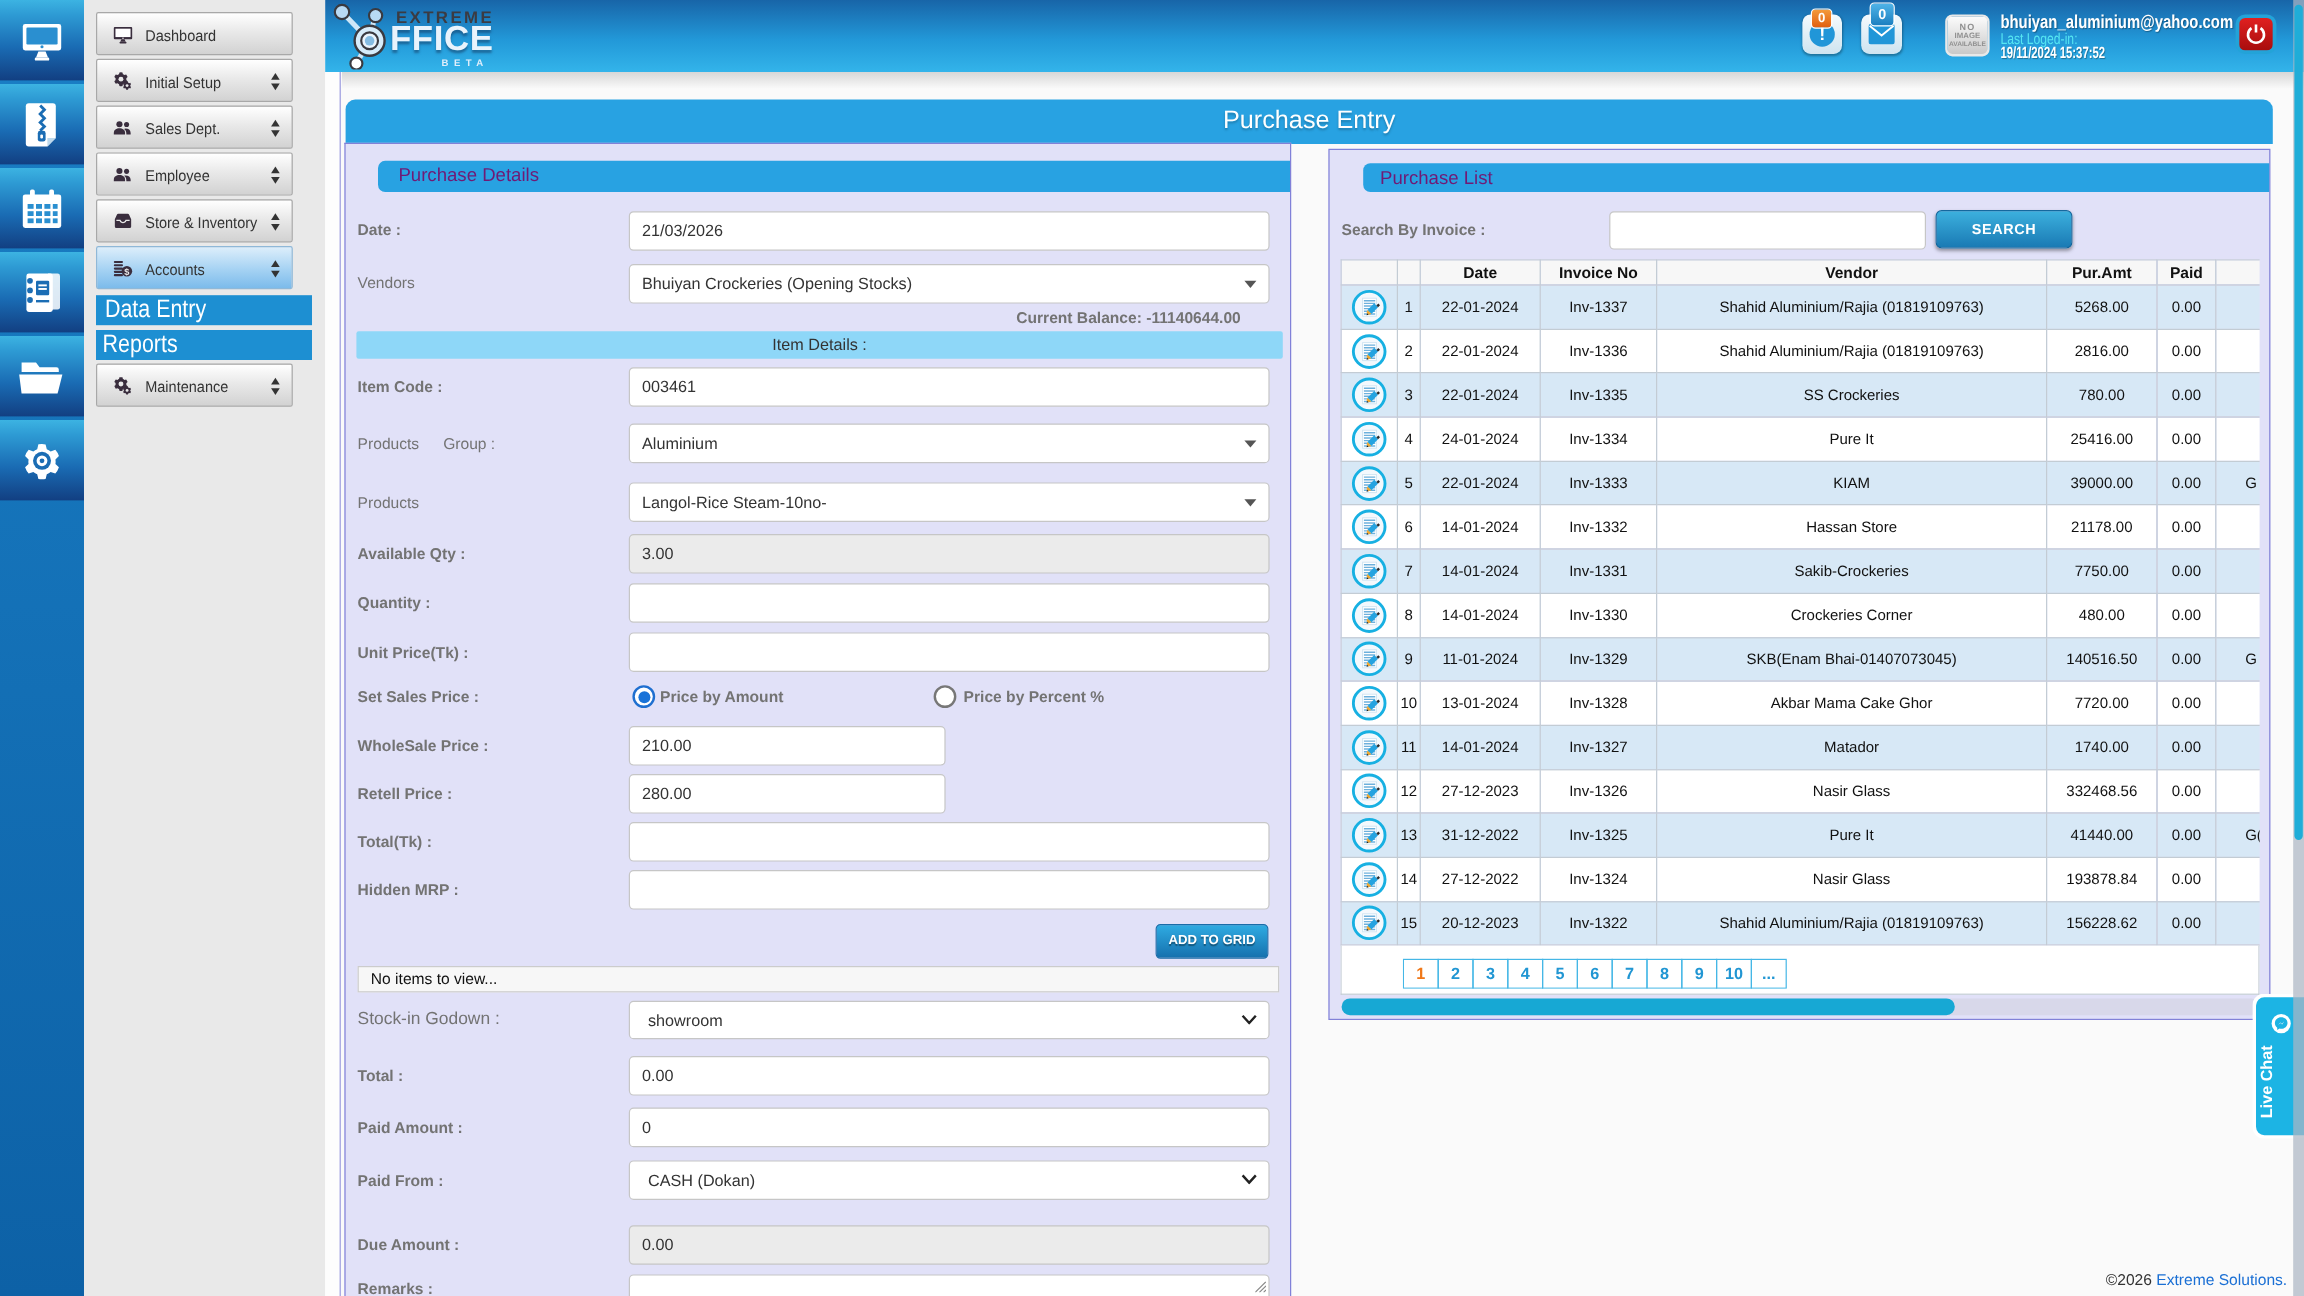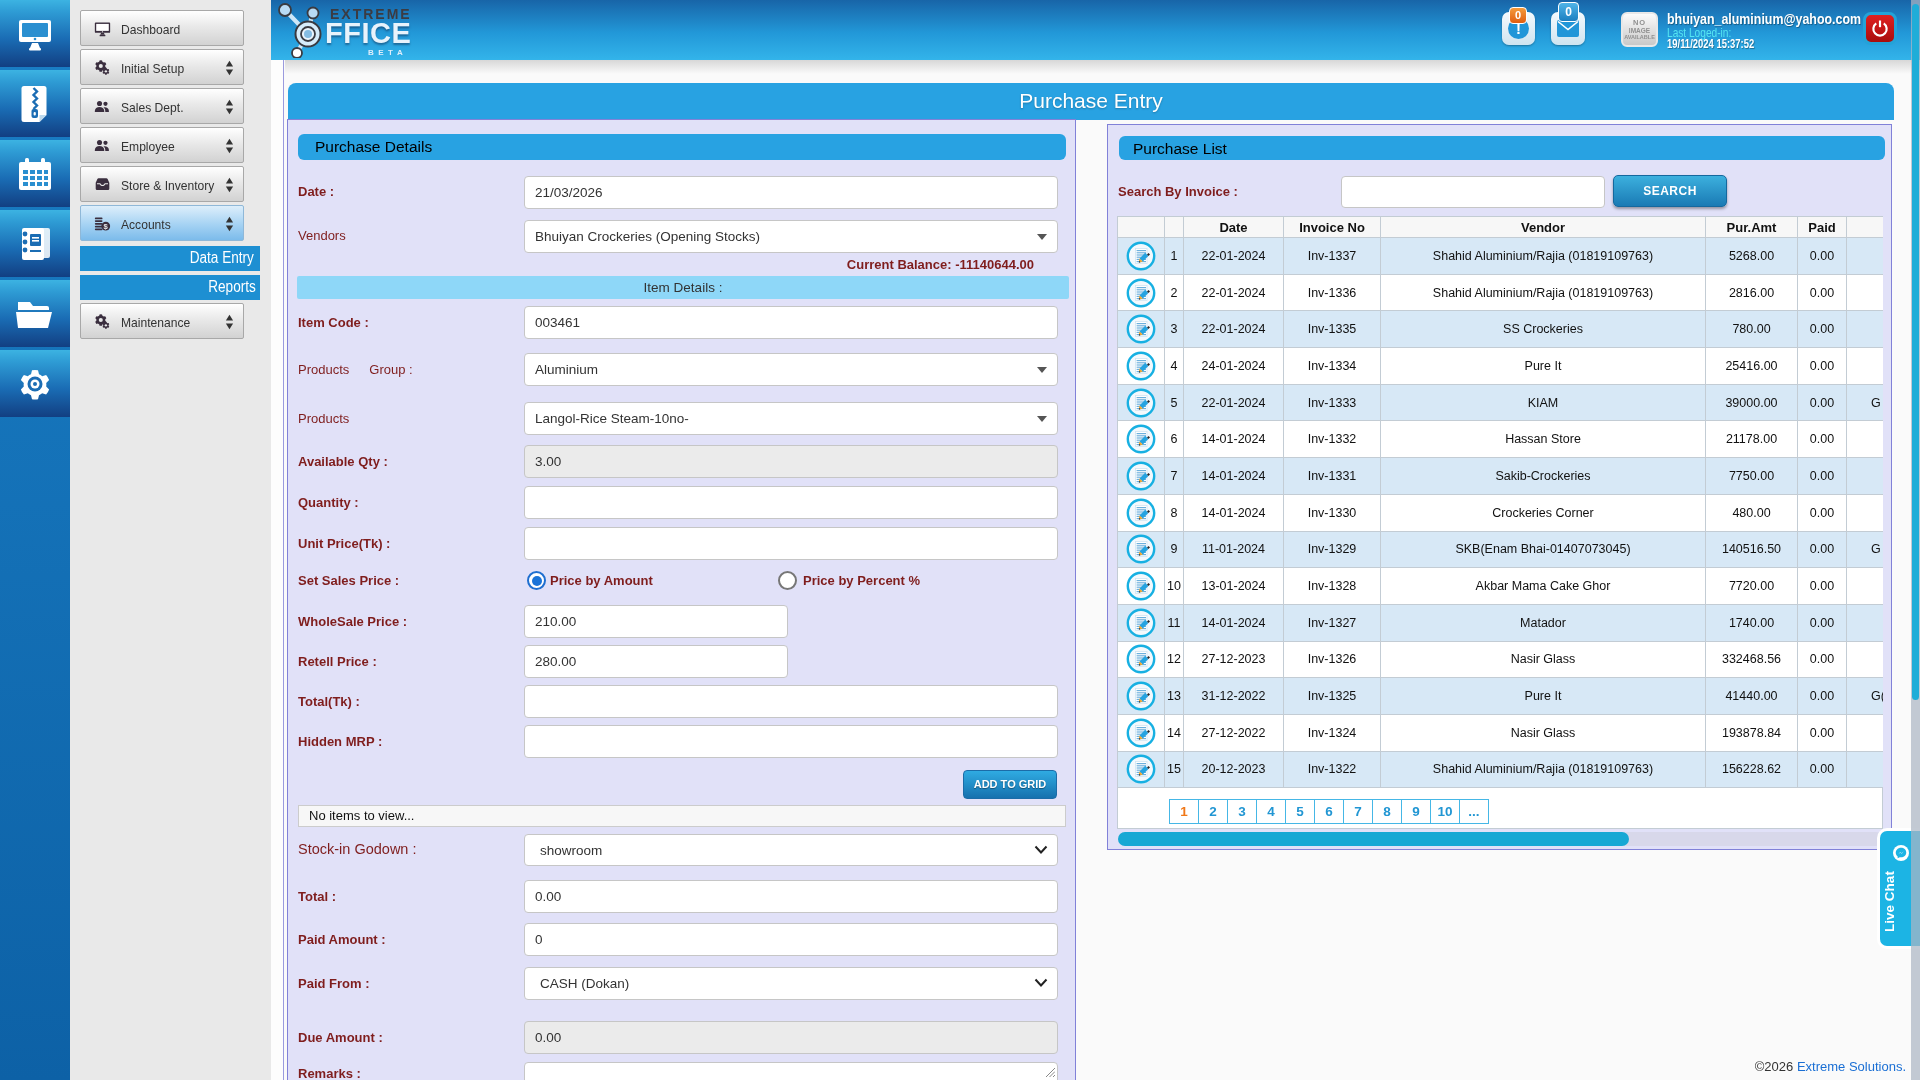--- a/index.html
+++ b/index.html
@@ -20,37 +20,37 @@
   #gut { position:absolute; left:271px; top:0; width:13px; height:1080px; background:#fdfdfd; border-right:1px solid #9a9ade; }
   .mbtn { position:absolute; left:10px; width:164px; height:36px;
     background:linear-gradient(180deg,#ffffff,#e9e9e9 45%,#d2d2d2);
     border:1px solid #a8a8a8; border-radius:2px; color:#333; font-size:14.5px; }
   .bluebtn span { display:inline-block; transform:scaleX(.85); }
   .mbtn .lab { position:absolute; left:40px; top:10.5px; font-size:13px; transform:scaleX(.93); transform-origin:left top; white-space:nowrap; }
   .mbtn .ic  { position:absolute; left:13px; top:9px; width:17px; height:17px; }
   .mbtn .arr { position:absolute; right:8px; top:10px; width:11px; height:16px; }
   .mbtn.sel { background:linear-gradient(180deg,#ddeefb,#a5d2f3 55%,#7cbbeb); border-color:#8fb8d8; }
   .bluebtn { position:absolute; left:10px; width:180px; height:25px; background:#1d8fd2;
-    color:#fff; font-size:16px; text-align:right; line-height:24px; }
+    color:#fff; font-size:21px; text-align:left; line-height:24px; }
 
   
   #header { position:absolute; left:271px; top:0; width:1649px; height:60px;
     background:linear-gradient(180deg,#1865a8,#2298d8 55%,#33b4ea); }
   #contentshadow { position:absolute; left:285px; top:60px; width:1635px; height:14px;
     background:linear-gradient(180deg,#d7d7d7,#fafafa); }
 
   
   #pebar { position:absolute; left:288px; top:83px; width:1606px; height:37px; background:#28a2e2;
     border-radius:8px 8px 0 0; color:#fff; font-size:21px; text-align:center; line-height:36px;
     text-shadow:0 1px 2px rgba(0,0,0,.25); }
 
   .panel { position:absolute; background:#e1e1f8; border:1px solid #8181d8; }
-  .phead { position:absolute; background:#28a2e2; border-radius:6px; color:#000000; font-size:15.5px; line-height:25px; }
-
-  .flabel { position:absolute; left:10px; font-size:13px; color:#7f1d1d; font-weight:bold;text-align:center; }
+  .phead { position:absolute; background:#28a2e2; border-radius:6px; color:#701a75; font-size:15.5px; line-height:25px;margin-left:17px; }
+
+  .flabel { position:absolute; left:10px; font-size:13px; color:#737373; font-weight:bold;text-align:center; }
   .flabel.n { font-weight:normal; }
   .inp { position:absolute; background:#fff; border:1px solid #c6c6c6; border-radius:4px;
     font-size:13.5px; color:#333; line-height:31px; padding-left:10px; white-space:nowrap; }
   .inp.dis { background:#ebebeb; }
   .selarrow { position:absolute; width:0; height:0; border-left:5px solid transparent;
     border-right:5px solid transparent; border-top:6px solid #555; }
 
   
   #ptable { border-collapse:collapse; table-layout:fixed; width:774px; font-size:12.5px; color:#111; }
   #ptable td, #ptable th { border:1px solid #c3ccd4; text-align:center; overflow:hidden; white-space:nowrap; }

